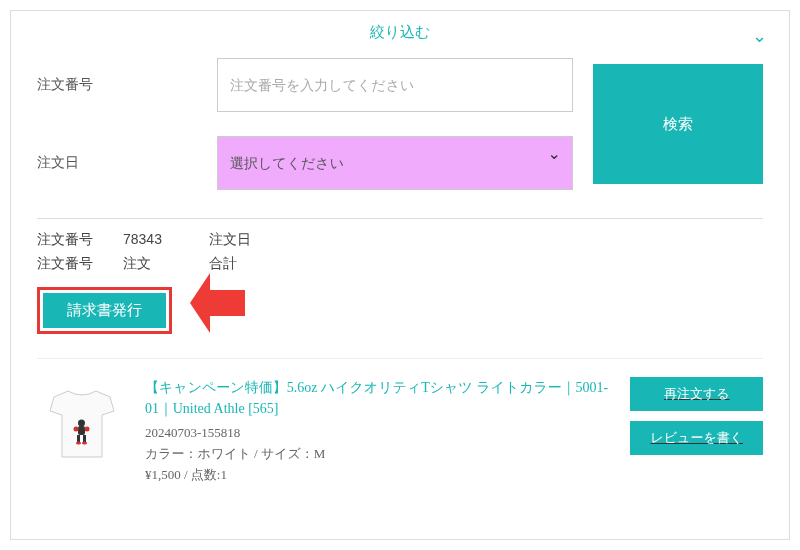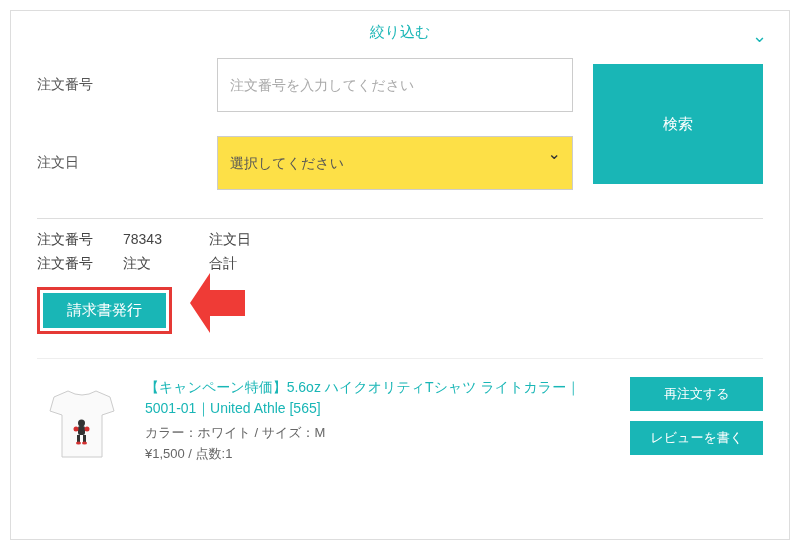--- a/index.html
+++ b/index.html
@@ -6,38 +6,38 @@
   body { font-family: "Hiragino Sans", "Yu Gothic", "Meiryo", sans-serif; background: #fff; color: #333; font-size: 14px; }
   .page { width: 800px; height: 550px; padding: 10px; }
   .container { border: 1px solid #ddd; height: 100%; padding: 0; overflow: hidden; }
   .filter-header { padding: 12px 18px 6px; border-bottom: none; position: relative; text-align: center; }
   .filter-title { color: #19b6b6; font-size: 15px; margin-top: 14px; }
   .chevron { position: absolute; right: 22px; top: 14px; color: #19b6b6; font-size: 18px; cursor: pointer; }
   .filter-body { padding: 10px 26px 24px; display: grid; grid-template-columns: 160px 1fr 170px; column-gap: 20px; align-items: center; row-gap: 24px; }
   .filter-body .label { color: #555; }
   .text-input, .select { width: 100%; height: 54px; padding: 8px 12px; border: 1px solid #ccc; font-size: 14px; color: #333; background: #fff; }
   .text-input::placeholder { color: #aaa; }
-  .select { appearance: none; color: #555; background: #fde047; padding-right: 28px; }
+  .select { appearance: none; color: #555; background: #f0abfc; padding-right: 28px; }
   .select-wrap { position: relative; }
   .select-wrap::after { content: "⌄"; position: absolute; right: 12px; top: 8px; font-size: 16px; color: #333; pointer-events: none; }
   .search-btn { grid-row: 1 / span 2; grid-column: 3; align-self: stretch; margin: 6px 0; background: #19b6b6; color: #fff; border: none; font-size: 15px; cursor: pointer; }
   hr.divider { border: none; border-top: 1px solid #ddd; margin: 4px 26px 12px; }
   .order-meta { padding: 0 26px 8px; }
   .meta-row { display: grid; grid-template-columns: 80px 80px 80px 80px; column-gap: 6px; margin-bottom: 6px; color: #444; }
   .invoice-wrap { padding: 0 26px 18px; }
   .invoice-highlight { display: inline-block; border: 3px solid #e53935; padding: 3px; position: relative; }
   .invoice-btn { background: #19b6b6; color: #fff; border: none; padding: 8px 24px; font-size: 15px; cursor: pointer; }
   .arrow { position: absolute; left: 150px; top: -22px; pointer-events: none; }
   hr.divider2 { border: none; border-top: 1px solid #eee; margin: 6px 26px 18px; }
   .order-item { display: flex; padding: 0 26px; gap: 18px; align-items: flex-start; }
   .thumb { width: 90px; height: 90px; border: 1px solid transparent; display: flex; align-items: center; justify-content: center; }
-  .item-info { flex: 1; }
+  .item-info { flex: 1; font-family: Liberation Serif, serif; }
   .item-title { color: #19b6b6; font-size: 14px; line-height: 1.5; margin-bottom: 4px; }
   .item-sub { color: #666; font-size: 13px; line-height: 1.6; }
-  .item-actions { display: flex; flex-direction: column; gap: 10px; }
+  .item-actions { display: flex; flex-direction: column; gap: 10px; text-decoration: underline; }
   .act-btn { background: #19b6b6; color: #fff; border: none; padding: 8px 20px; font-size: 13px; cursor: pointer; min-width: 120px; text-align: center; }
 </style>
 </head>
 <body>
 
 <div class="page">
   <div class="container">
 
     <div class="filter-header">
       <span class="filter-title">絞り込む</span>
@@ -95,20 +95,21 @@
             <circle cx="26" cy="20" r="5" fill="#d32f2f"></circle>
             <rect x="6" y="32" width="6" height="14" fill="#333"></rect>
             <rect x="18" y="32" width="6" height="14" fill="#333"></rect>
             <ellipse cx="9" cy="48" rx="5" ry="3" fill="#d32f2f"></ellipse>
             <ellipse cx="21" cy="48" rx="5" ry="3" fill="#d32f2f"></ellipse>
           </g>
         </svg>
       </div>
       <div class="item-info">
         <div class="item-title">【キャンペーン特価】5.6oz ハイクオリティTシャツ ライトカラー｜5001-01｜United Athle [565]</div>
+        <div class="item-sub">20240703-155818</div>
         <div class="item-sub">カラー：ホワイト / サイズ：M</div>
         <div class="item-sub">¥1,500 / 点数:1</div>
       </div>
       <div class="item-actions">
         <button class="act-btn">再注文する</button>
         <button class="act-btn">レビューを書く</button>
       </div>
     </div>
 
   </div>

